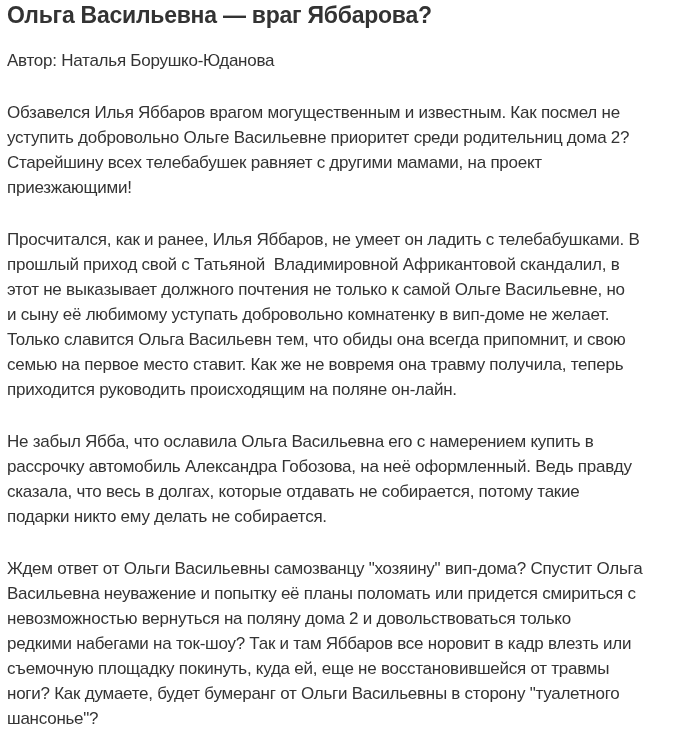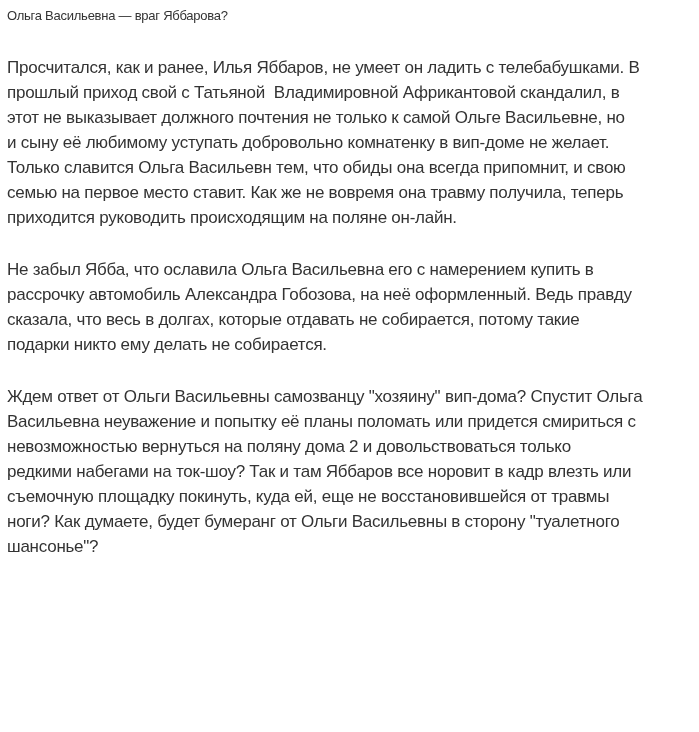--- a/index.html
+++ b/index.html
@@ -14,43 +14,48 @@
     font-family: "Liberation Sans", "DejaVu Sans", sans-serif;
     color: #333333;
     font-size: 17px;
     letter-spacing: -0.25px;
   }
   article {
     padding-left: 7px;
     padding-right: 2px;
   }
   .title {
-    font-size: 13px;
-    font-weight: 400;
+    font-size: 23px;
+    font-weight: 700;
     line-height: 25px;
     margin: 3px 0 16px 0;
     white-space: pre;
   }
   .author {
     line-height: 25px;
     margin: 20px 0 0 0;
     white-space: pre;
   }
   .para {
     line-height: 25px;
     margin: 27px 0 0 0;
     white-space: pre;
   }
 </style>
 </head>
 <body>
 
 <article>
   <h1 class="title">Ольга Васильевна — враг Яббарова?</h1>
+  <p class="author">Автор: Наталья Борушко-Юданова</p>
   <div>
+      <p class="para">Обзавелся Илья Яббаров врагом могущественным и известным. Как посмел не
+уступить добровольно Ольге Васильевне приоритет среди родительниц дома 2?
+Старейшину всех телебабушек равняет с другими мамами, на проект
+приезжающими!</p>
       <p class="para">Просчитался, как и ранее, Илья Яббаров, не умеет он ладить с телебабушками. В
 прошлый приход свой с Татьяной  Владимировной Африкантовой скандалил, в
 этот не выказывает должного почтения не только к самой Ольге Васильевне, но
 и сыну её любимому уступать добровольно комнатенку в вип-доме не желает.
 Только славится Ольга Васильевн тем, что обиды она всегда припомнит, и свою
 семью на первое место ставит. Как же не вовремя она травму получила, теперь
 приходится руководить происходящим на поляне он-лайн.</p>
       <p class="para">Не забыл Ябба, что ославила Ольга Васильевна его с намерением купить в
 рассрочку автомобиль Александра Гобозова, на неё оформленный. Ведь правду
 сказала, что весь в долгах, которые отдавать не собирается, потому такие

